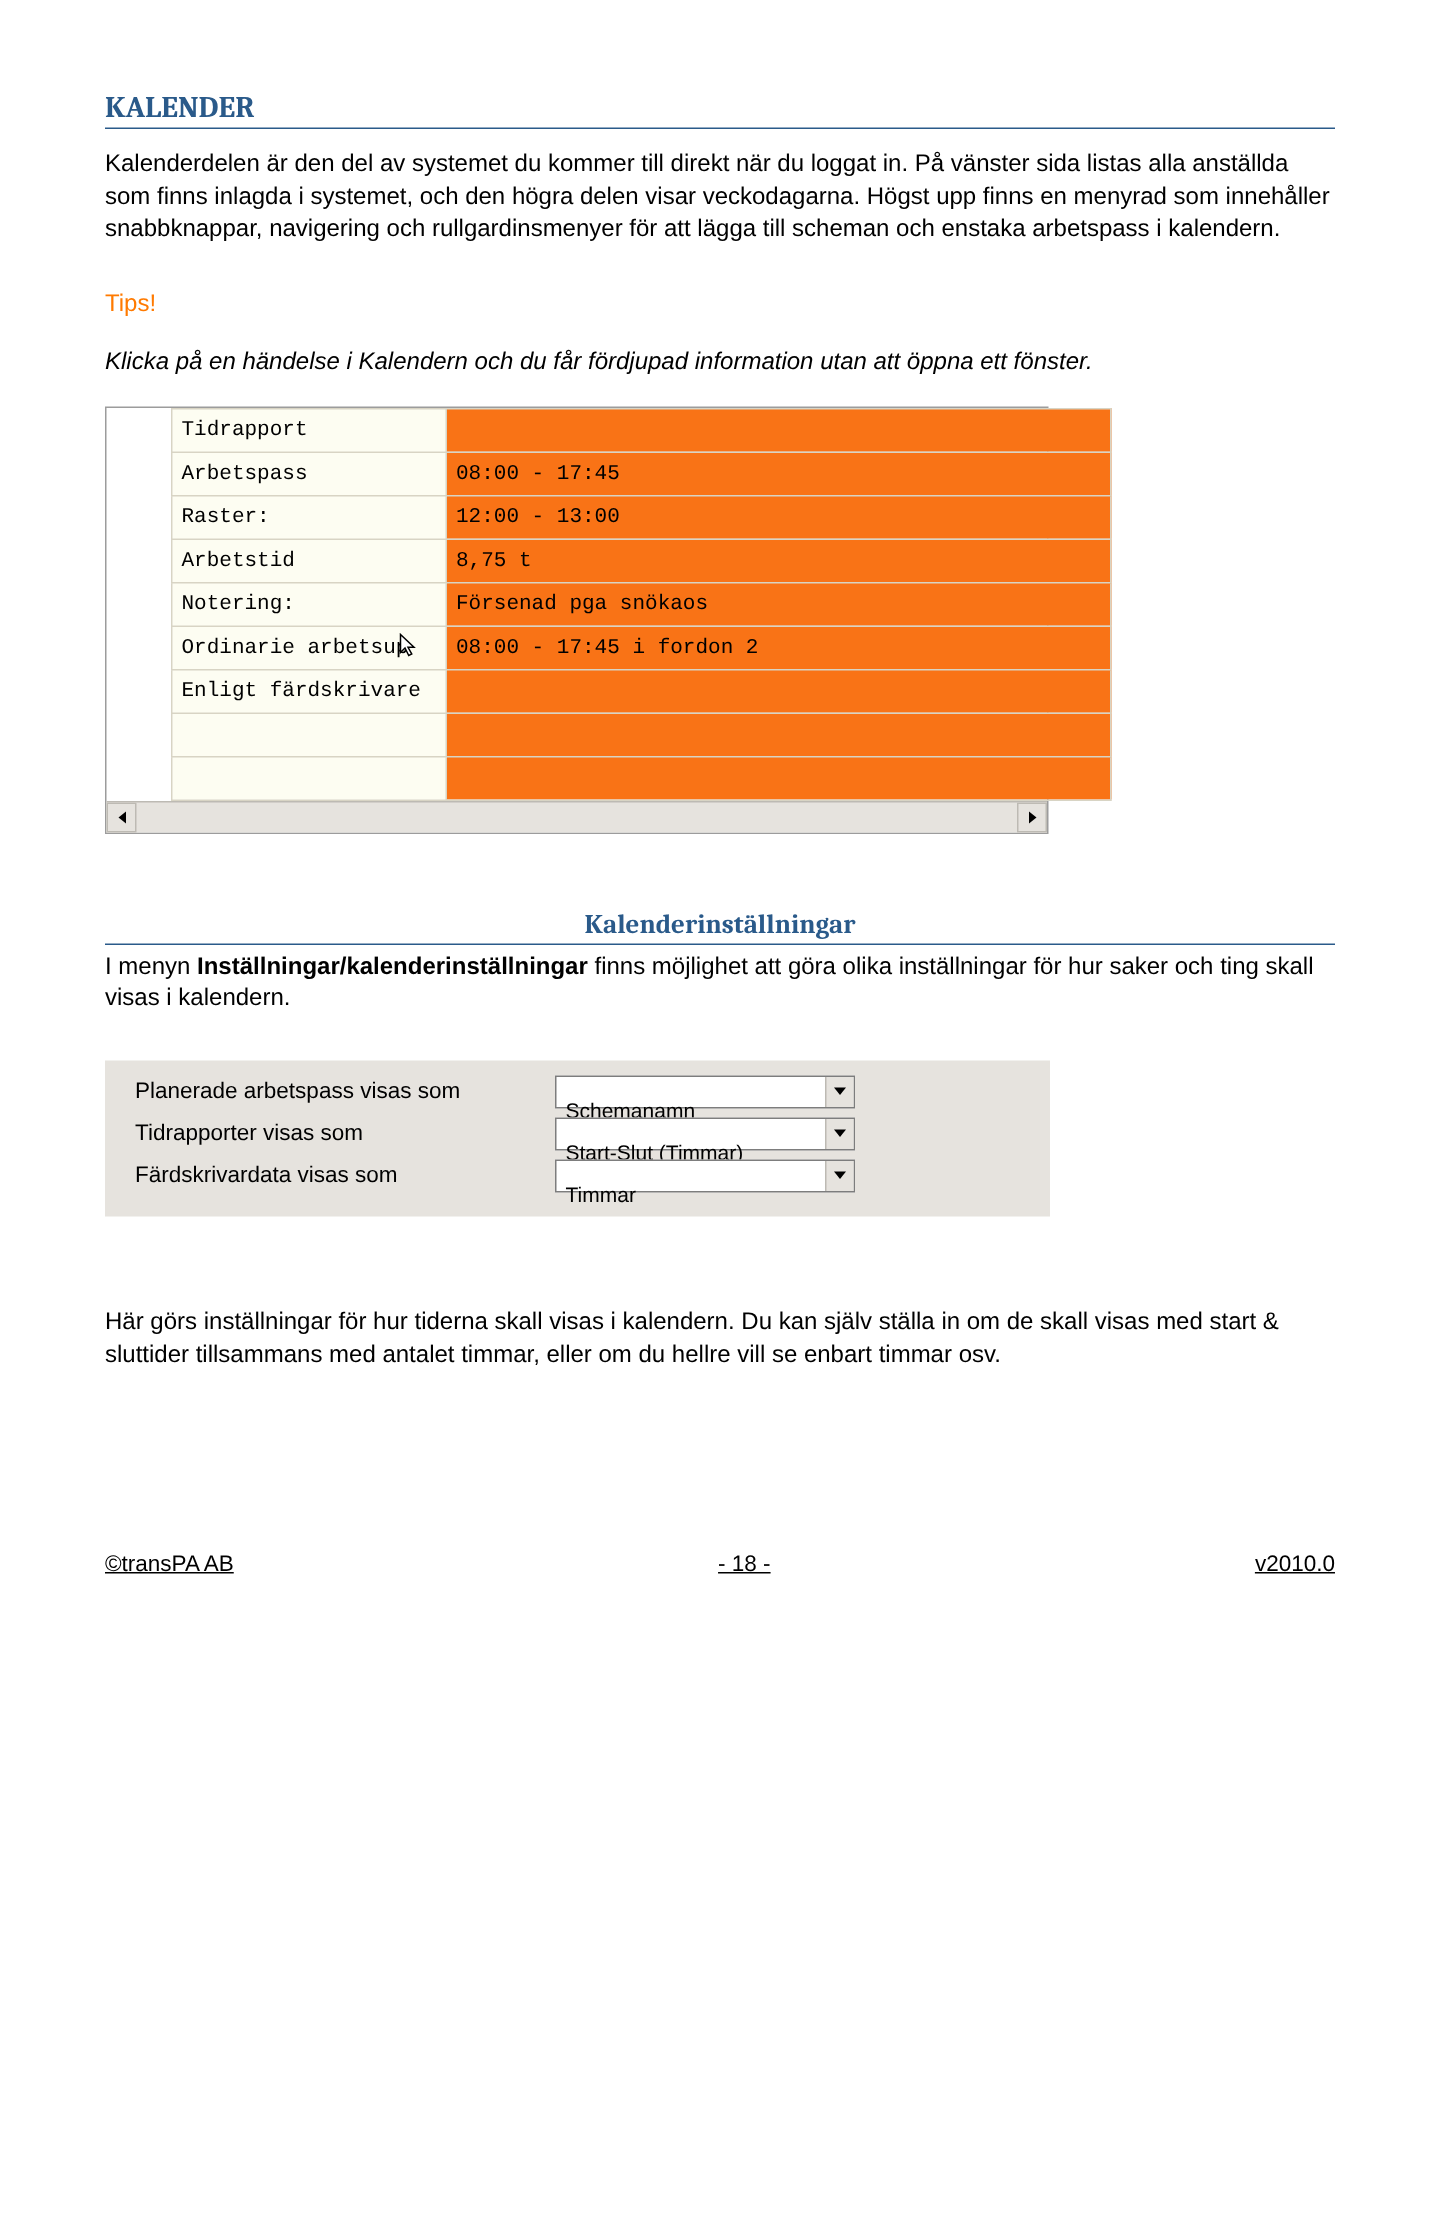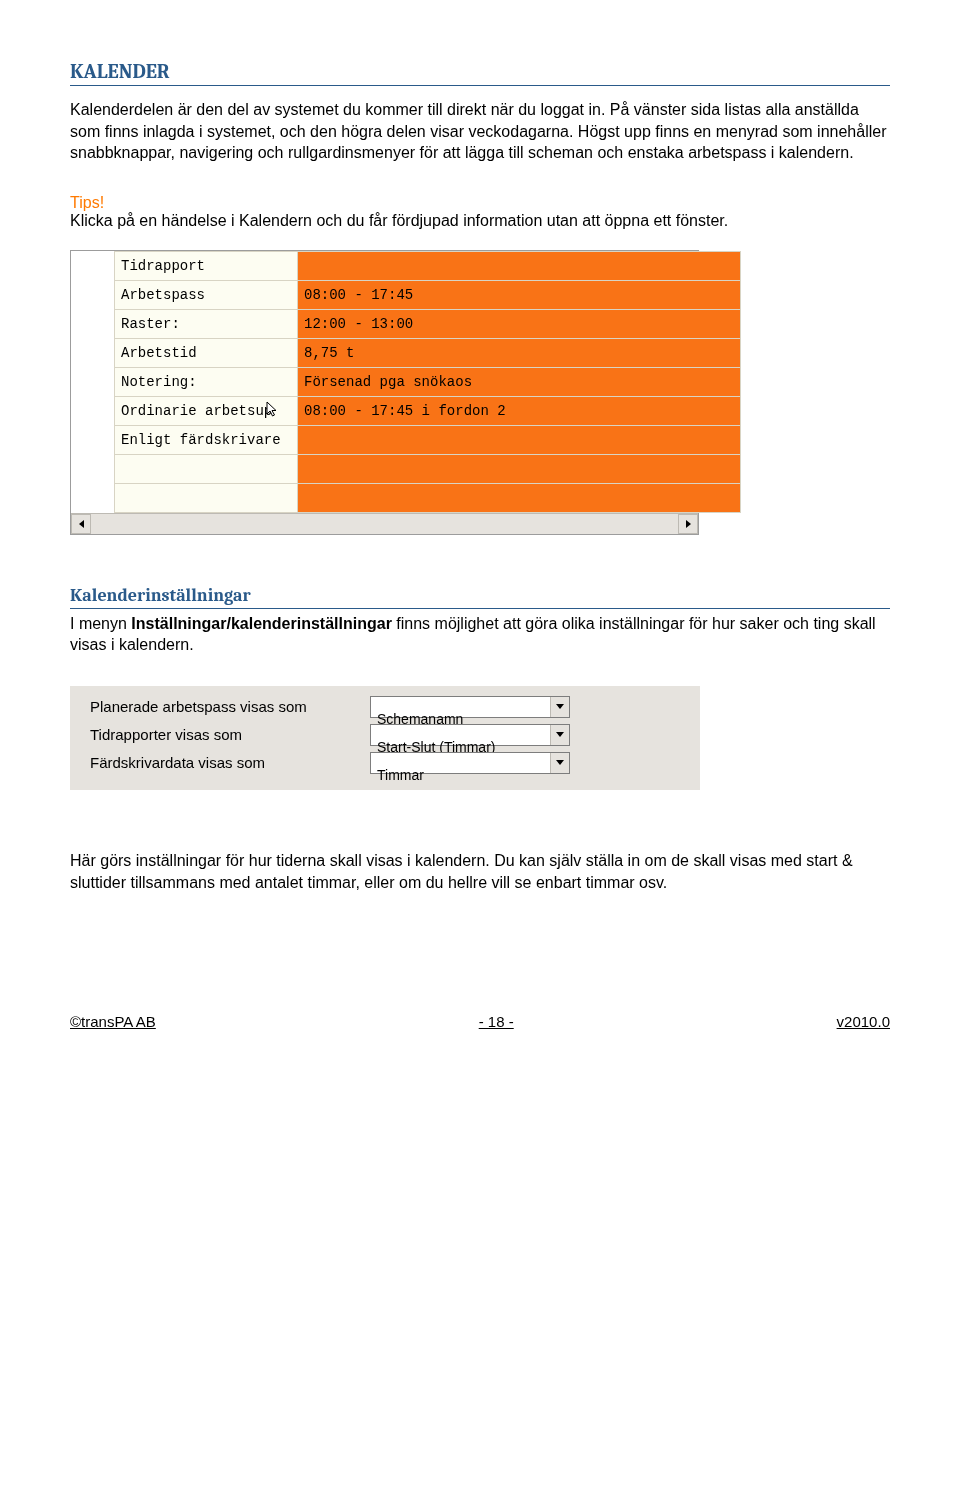--- a/index.html
+++ b/index.html
@@ -24,21 +24,23 @@
   .para {
     line-height: 1.35;
     margin-bottom: 30px;
   }
   .tips-label {
     color: #ff7a00;
     font-weight: normal;
     margin-bottom: 0;
   }
   .tips-text {
+    font-style: italic;
     margin-bottom: 20px;
+    margin-top: 21px;
   }
   .screenshot-table {
     width: 627px;
     border: 1px solid #9c9c9c;
     background: #fff;
     margin-bottom: 50px;
   }
   .screenshot-table table {
     width: 100%;
     border-collapse: collapse;
@@ -77,20 +79,21 @@
     margin: 0;
   }
   .h2 {
     font-family: Cambria, Georgia, serif;
     font-size: 18px;
     font-weight: bold;
     color: #2a5a8a;
     border-bottom: 1px solid #2a5a8a;
     padding-bottom: 2px;
     margin-bottom: 4px;
+    text-align: center;
   }
   .settings-panel {
     width: 600px;
     background: #e6e3de;
     padding: 10px 10px 10px 20px;
     font-family: Tahoma, Arial, sans-serif;
     font-size: 15px;
     margin: 30px 0 60px 0;
   }
   .settings-row {

